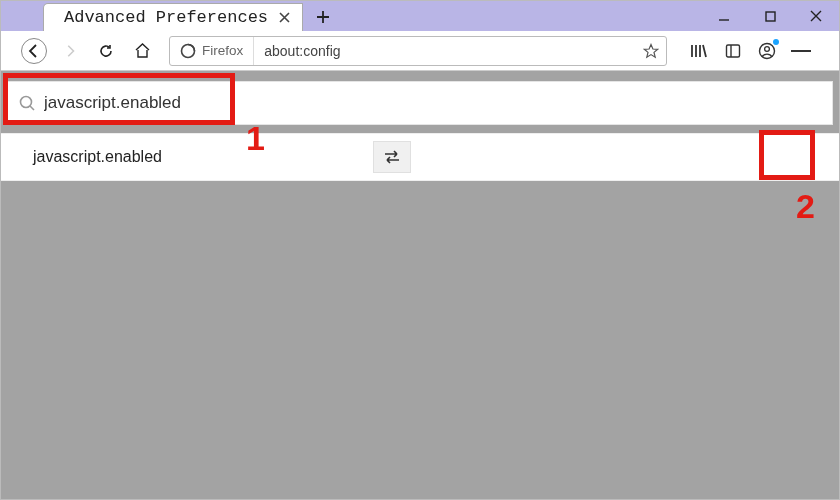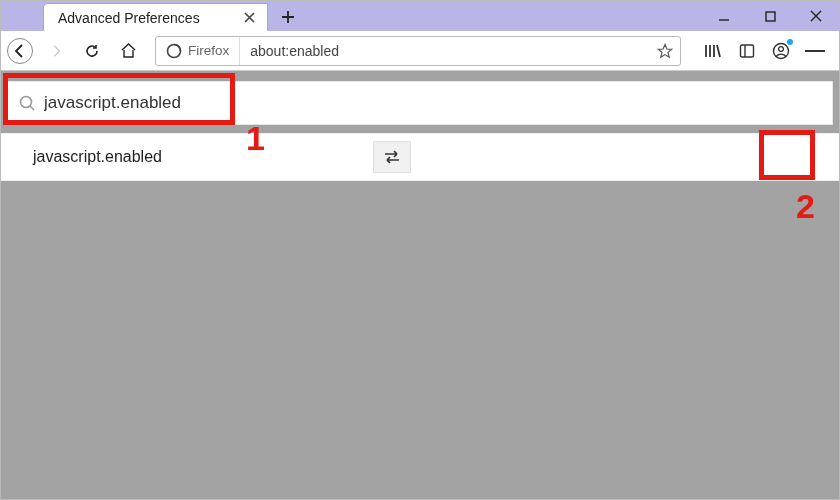--- a/index.html
+++ b/index.html
@@ -20,29 +20,30 @@
     align-items: flex-end;
     position: relative;
   }
   .tabspacer { width: 42px; }
   .tab {
     background: #fff;
     height: 28px;
     min-width: 225px;
     display: flex;
     align-items: center;
-    padding: 0 10px 0 14px;
+    padding: 0 10px 0 20px;
     border-top-left-radius: 5px;
     border-top-right-radius: 0;
     position: relative;
     gap: 8px;
-    font-size: 14px;
+    font-size: 17px;
     color: #222;
     border: 1px solid #aaa;
     border-bottom: none;
+    font-family: Liberation Mono, monospace;
   }
   .tab .tab-label { flex: 1; }
   .tab .close {
     width: 16px; height: 16px;
     display: flex; align-items: center; justify-content: center;
     cursor: pointer;
   }
   .newtab {
     width: 28px; height: 28px;
     display: flex; align-items: center; justify-content: center;
@@ -62,21 +63,21 @@
     font-size: 14px;
     cursor: pointer;
   }
   
   .navbar {
     height: 40px;
     background: #fff;
     border-bottom: 1px solid #ccc;
     display: flex;
     align-items: center;
-    padding: 0 6px;
+    padding: 0 20px;
     gap: 10px;
   }
   .nav-icon {
     width: 26px; height: 26px;
     display: flex; align-items: center; justify-content: center;
     border-radius: 4px;
     cursor: pointer;
     color: #222;
   }
   .nav-icon.disabled { color: #bbb; cursor: default; }
@@ -263,21 +264,21 @@
   <div class="urlbar">
     <div class="identity">
       <span>
         <svg width="16" height="16" viewBox="0 0 16 16">
             <circle cx="8" cy="8" r="6.5" fill="none" stroke="#444" stroke-width="1.6"></circle>
             <path d="M8 1.5 A6.5 6.5 0 0 1 14.5 8" fill="none" stroke="#444" stroke-width="1.6"></path>
           </svg>
       </span>
       <span>Firefox</span>
     </div>
-    <div class="url-text">about:enabled</div>
+    <div class="url-text">about:config</div>
     <div class="star">
       <svg width="16" height="16" viewBox="0 0 16 16">
           <path d="M8 1.5 L9.9 6 L14.7 6.3 L11 9.4 L12.2 14.2 L8 11.6 L3.8 14.2 L5 9.4 L1.3 6.3 L6.1 6 Z" fill="none" stroke="#555" stroke-width="1.2"></path>
         </svg>
     </div>
   </div>
 
   <div class="right-icons">
     <div class="right-icon">
       <svg width="18" height="16" viewBox="0 0 18 16">

